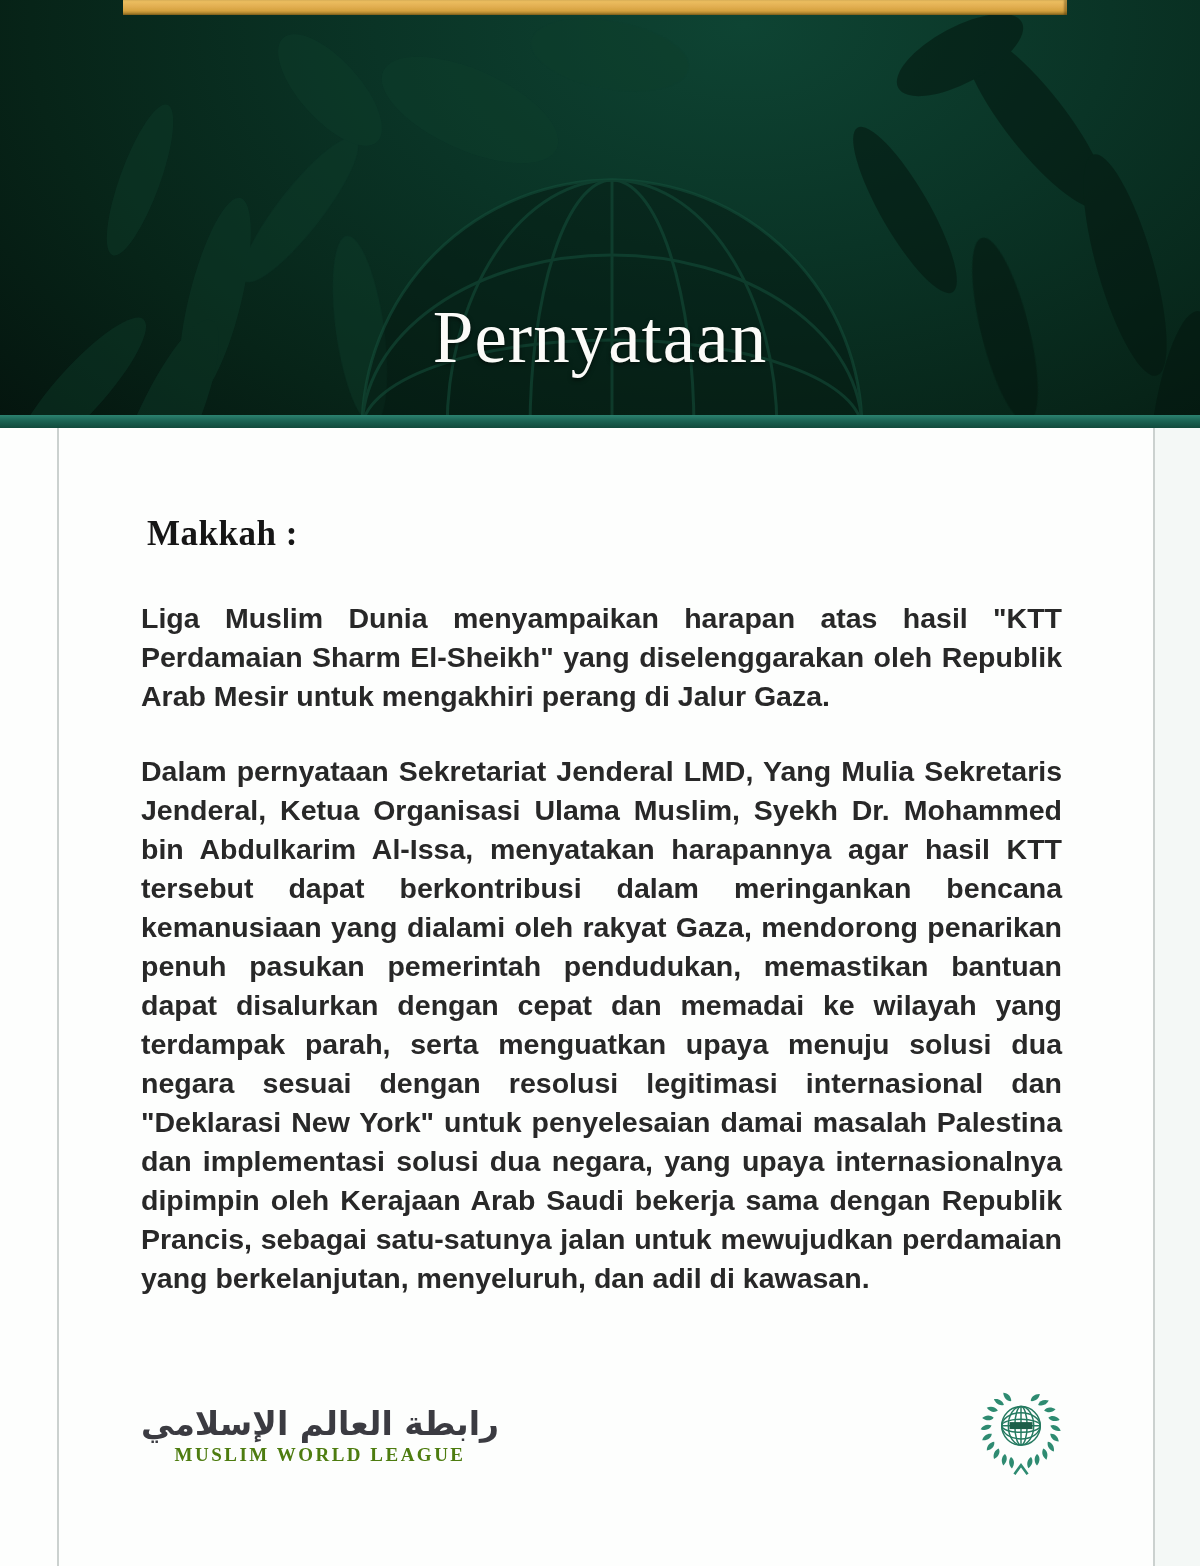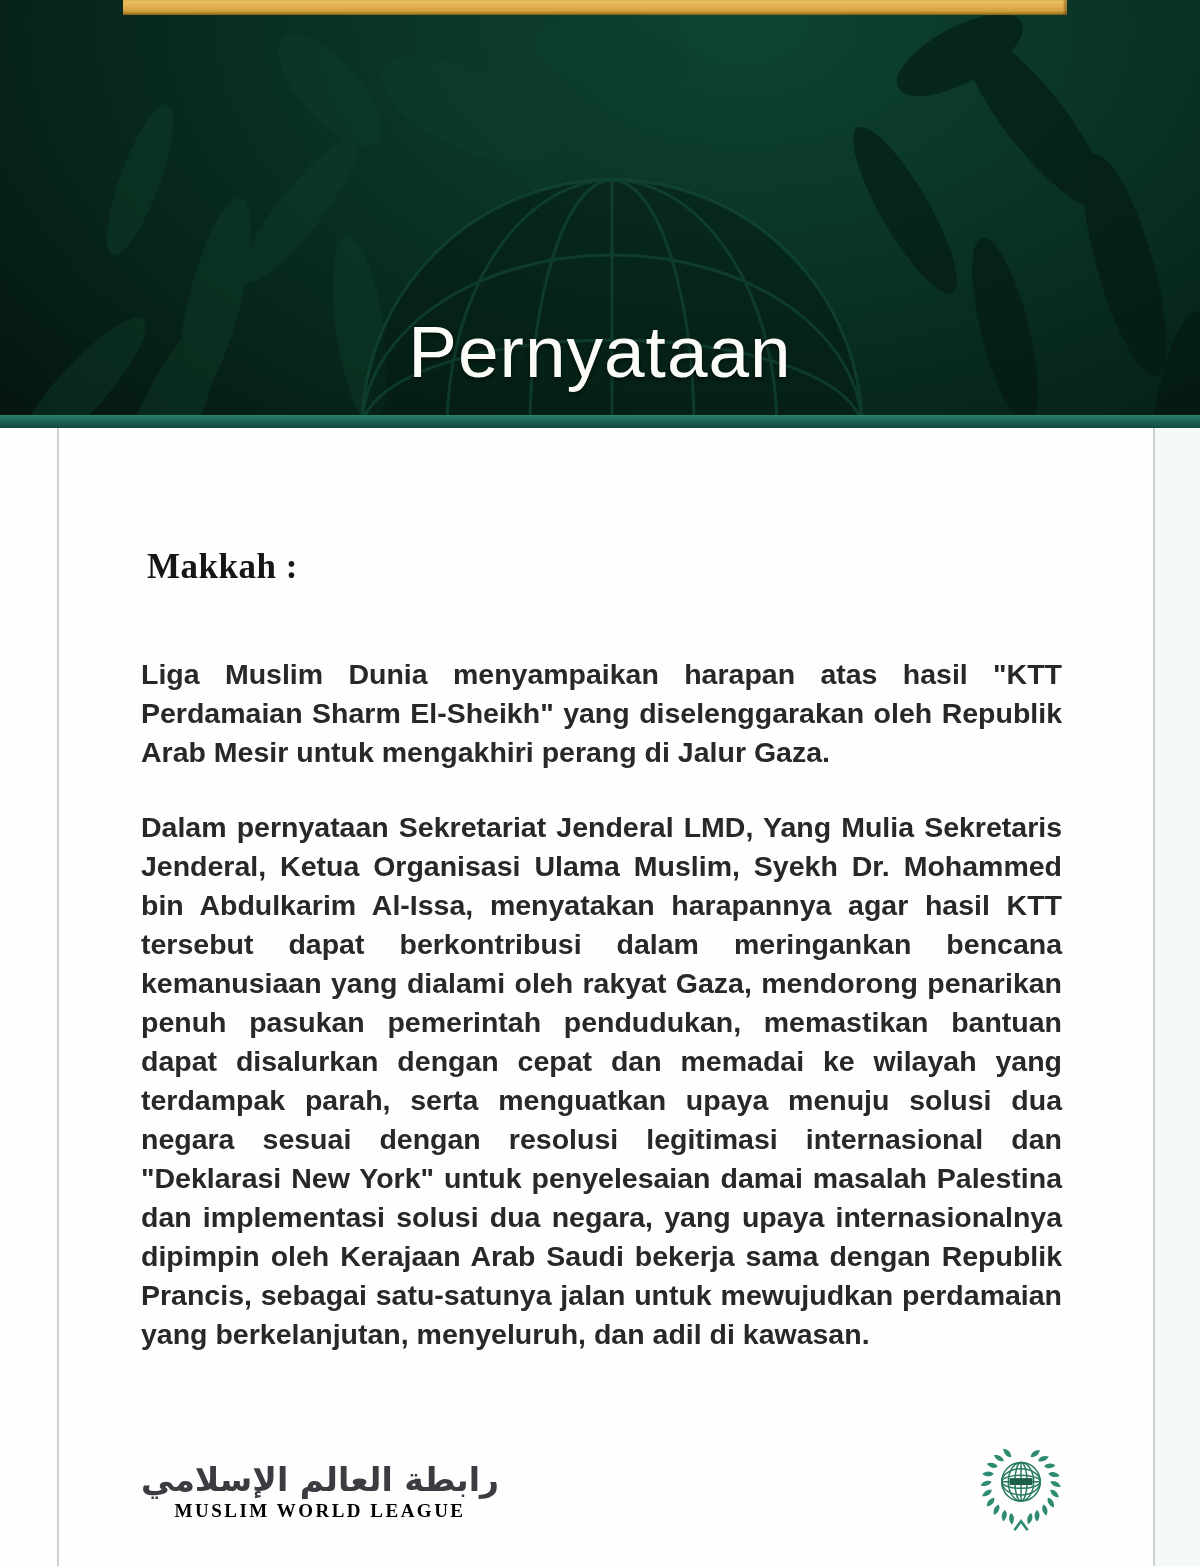--- a/index.html
+++ b/index.html
@@ -35,23 +35,23 @@
     position: absolute;
     left: 123px; top: 0;
     width: 944px; height: 15px;
     background: linear-gradient(180deg,
       #eec263 0%, #e3b053 40%, #d5a23f 72%, #b3882f 86%, #84651f 100%);
     box-shadow: inset -3px 0 2px rgba(60,40,0,.35);
   }
   .title {
     position: absolute;
     top: 297px; left: 0; right: 0;
-    margin: 18px;
+    margin: 4px;
     text-align: center;
-    font-family: Liberation Sans, sans-serif;
+    font-family: Liberation Serif, serif;
     font-weight: 400;
     font-size: 73px;
     line-height: 1;
     letter-spacing: 1px;
     color: #fbfbf8;
     text-shadow: 0 2px 4px rgba(0,0,0,.55);
   }
 
   
   .strip {
@@ -78,37 +78,37 @@
   .rule-right { right: 45px; }
 
   .inner {
     position: relative;
     margin: 0 47px 0 59px;
     padding: 0 91px 0 82px;
     height: 100%;
   }
   .dateline {
     margin: 0 0 0 6px;
-    padding-top: 119px;
+    padding-top: 86px;
     font-family: "Liberation Serif", "DejaVu Serif", serif;
     font-weight: 700;
     font-size: 35px;
     line-height: 1.15;
     letter-spacing: .5px;
     color: #161616;
   }
   .body-par {
     margin: 0;
     text-align: justify;
     font-size: 28.5px;
     line-height: 39px;
     font-weight: 600;
     color: #282828;
   }
-  .p1 { margin-top: 68px; }
+  .p1 { margin-top: 45px; }
   .p2 { margin-top: 36px; }
 
   
   .logo {
     margin-top: 90px;
     display: flex;
     justify-content: space-between;
     align-items: center;
     gap: 16px;
   }
@@ -121,21 +121,21 @@
     line-height: 1.25;
     color: #3b3b41;
     white-space: nowrap;
   }
   .latin {
     margin-top: 0;
     font-family: "Liberation Serif", "DejaVu Serif", serif;
     font-weight: 700;
     font-size: 19px;
     letter-spacing: 2.5px;
-    color: #000000;
+    color: #4d7c0f;
     white-space: nowrap;
   }
   .emblem { display: block; }
 </style>
 </head>
 <body>
 
 <div class="page">
 
   <header class="banner">

